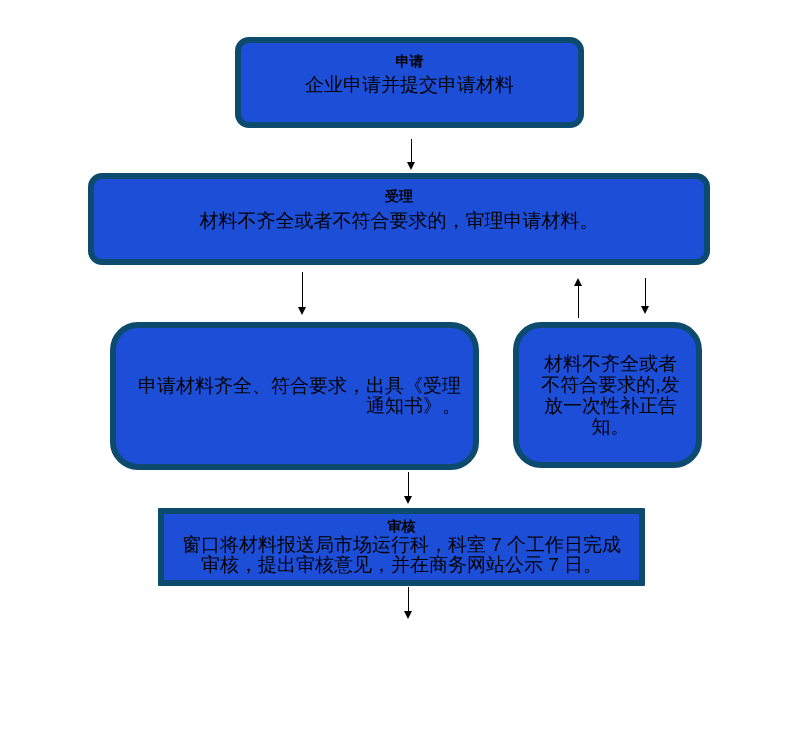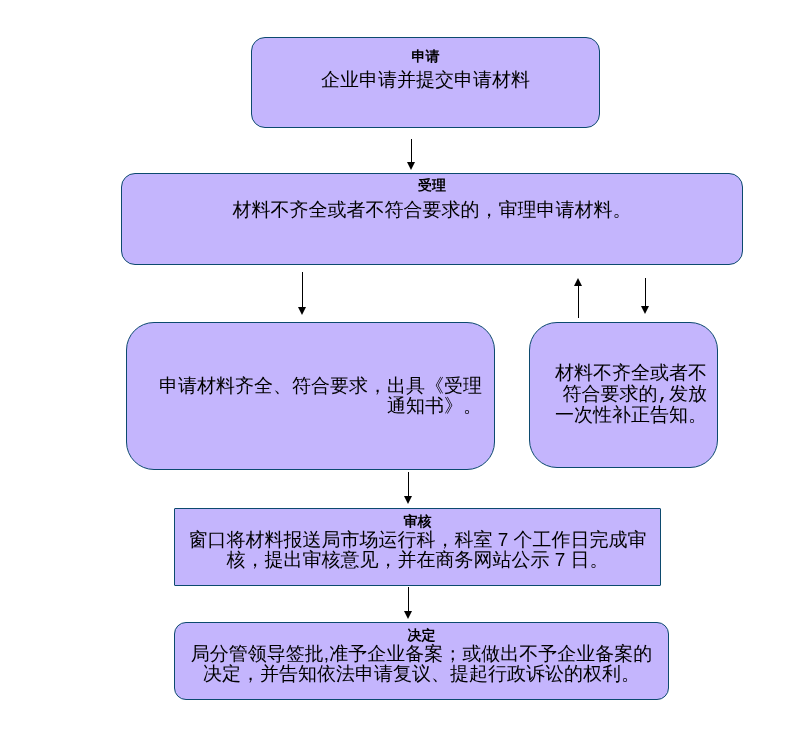--- a/index.html
+++ b/index.html
@@ -7,53 +7,52 @@
     position:relative;
     width:791px;
     height:733px;
     background:#ffffff;
     font-family:"Liberation Sans", sans-serif;
     color:#000000;
     overflow:hidden;
   }
   .node {
     position:absolute;
-    border:1px solid #0c4a6e;
-    background:#c4b5fd;
+    border:6px solid #0c4a6e;
+    background:#1d4ed8;
     box-sizing:border-box;
-    margin-left:16px;
   }
   .node-title {
     font-weight:bold;
     font-size:14px;
     line-height:18px;
     text-align:center;
   }
   .node-body {
     font-size:19px;
     line-height:20px;
   }
 
   
   #node-apply { left:235px; top:37px; width:349px; height:91px; border-radius:14px; padding-top:9px; }
   #node-apply .node-body { text-align:center; margin-top:5px; }
 
   
-  #node-accept { left:105px; top:173px; width:622px; height:92px; border-radius:14px; padding-top:2px; }
+  #node-accept { left:88px; top:173px; width:622px; height:92px; border-radius:14px; padding-top:8px; }
   #node-accept .node-body { text-align:center; margin-top:6px; }
 
   
   #node-complete { left:110px; top:322px; width:369px; height:148px; border-radius:28px;
     display:flex; align-items:center; padding:0 12px 0 18px; }
   #node-complete .node-body { text-align:right; }
 
   
   #node-incomplete { left:513px; top:322px; width:189px; height:146px; border-radius:28px;
     display:flex; align-items:center; padding:0 10px 0 16px; }
-  #node-incomplete .node-body { text-align:right; line-height:21px;font-family:Liberation Mono, monospace; }
+  #node-incomplete .node-body { text-align:center; line-height:21px; }
 
   
   #node-review { left:158px; top:508px; width:487px; height:78px; border-radius:1px; padding:3px 12px 0 12px; }
   #node-review .node-body { text-align:center; }
 
   
   #node-decide { left:158px; top:622px; width:495px; height:78px; border-radius:12px; padding:3px 14px 0 14px; }
   #node-decide .node-body { text-align:center; }
 
   
@@ -124,18 +123,14 @@
   <div class="node" id="node-review">
     <div class="node-title">审核</div>
     <div class="node-body">窗口将材料报送局市场运行科，科室 7 个工作日完成审核，提出审核意见，并在商务网站公示 7 日。</div>
   </div>
 
   <div class="arrow down" id="arrow-6">
     <span class="shaft"></span>
     <span class="head"></span>
   </div>
 
-  <div class="node" id="node-decide">
-    <div class="node-title">决定</div>
-    <div class="node-body">局分管领导签批,准予企业备案；或做出不予企业备案的决定，并告知依法申请复议、提起行政诉讼的权利。</div>
-  </div>
 
 </div>
 
 </body></html>

